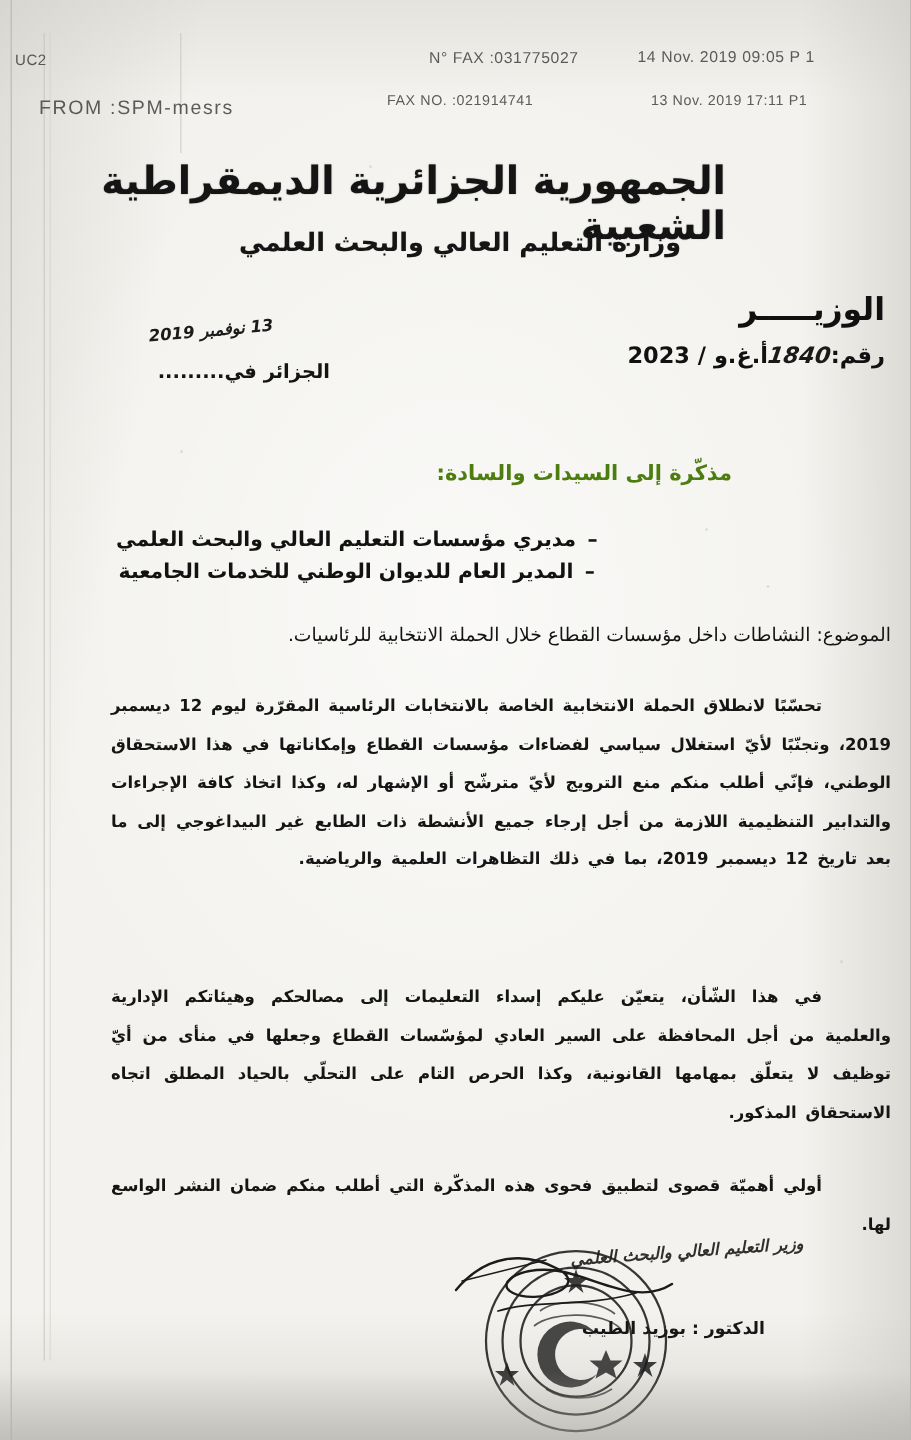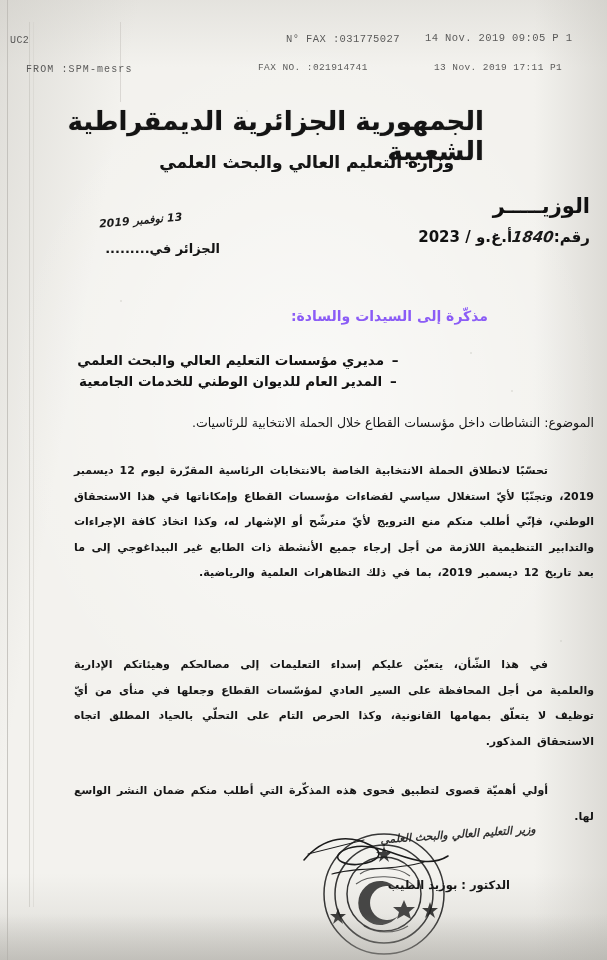--- a/index.html
+++ b/index.html
@@ -22,29 +22,29 @@
       linear-gradient(270deg, rgba(198,196,190,.5) 0%, rgba(255,255,255,0) 12%),
       linear-gradient(0deg, rgba(190,188,182,.45) 0%, rgba(255,255,255,0) 9%),
       linear-gradient(180deg, rgba(206,204,198,.40) 0%, rgba(255,255,255,0) 7%);
     pointer-events:none;
   }
   .speckle{position:absolute;background:#c9c7c0;border-radius:50%;opacity:.5;}
 
   
   .fax{
     position:absolute;
-    font-family:Liberation Mono, monospace;
+    font-family:Liberation Sans, sans-serif;
     color:#3a3a3a;
     white-space:nowrap;
     letter-spacing:.4px;
     opacity:.82;
     text-align:right;
   }
   #fax-uc2{left:10px;top:35px;font-size:10px;}
-  #fax-from{left:26px;top:64px;font-size:10px;letter-spacing:1.1px;}
+  #fax-from{left:26px;top:64px;font-size:13px;letter-spacing:1.1px;}
   #fax-num{left:250px;top:33px;font-size:10.5px;padding-left:36px;}
   #fax-no{left:258px;top:62px;font-size:9.5px;}
   #fax-date1{left:425px;top:32px;font-size:10.5px;}
   #fax-date2{left:434px;top:62px;font-size:9.5px;}
 
   
   #edge1{position:absolute;left:7px;top:0;width:1px;height:960px;background:#b9b7b1;opacity:.75;}
   #edge2{position:absolute;left:29px;top:22px;width:1px;height:885px;background:#c6c4be;opacity:.65;}
   #edge3{position:absolute;left:33px;top:22px;width:1px;height:885px;background:#d2d0ca;opacity:.5;}
   #topline{position:absolute;left:120px;top:22px;width:1px;height:80px;background:#c9c7c1;opacity:.6;}
@@ -101,21 +101,21 @@
     position:absolute;right:414px;top:124px;
     font-size:11px;font-weight:700;
     transform:rotate(-5deg);
     font-style:italic;
     color:#1b1b1b;
     white-space:nowrap;
   }
 
   #memo-to{
     position:absolute;right:108px;top:218px;
-    font-size:14px;font-weight:700;color:#8b5cf6;
+    font-size:14px;font-weight:700;color:#4d7c0f;
   }
   #recipients{
     position:absolute;right:150px;top:246px;
     font-size:13.5px;font-weight:700;line-height:21px;color:#121212;text-align:center;
   }
   #recipients li{list-style:none;white-space:nowrap;}
   #recipients .dash{display:inline-block;width:22px;}
 
   #subject{
     position:absolute;right:2px;top:325px;

